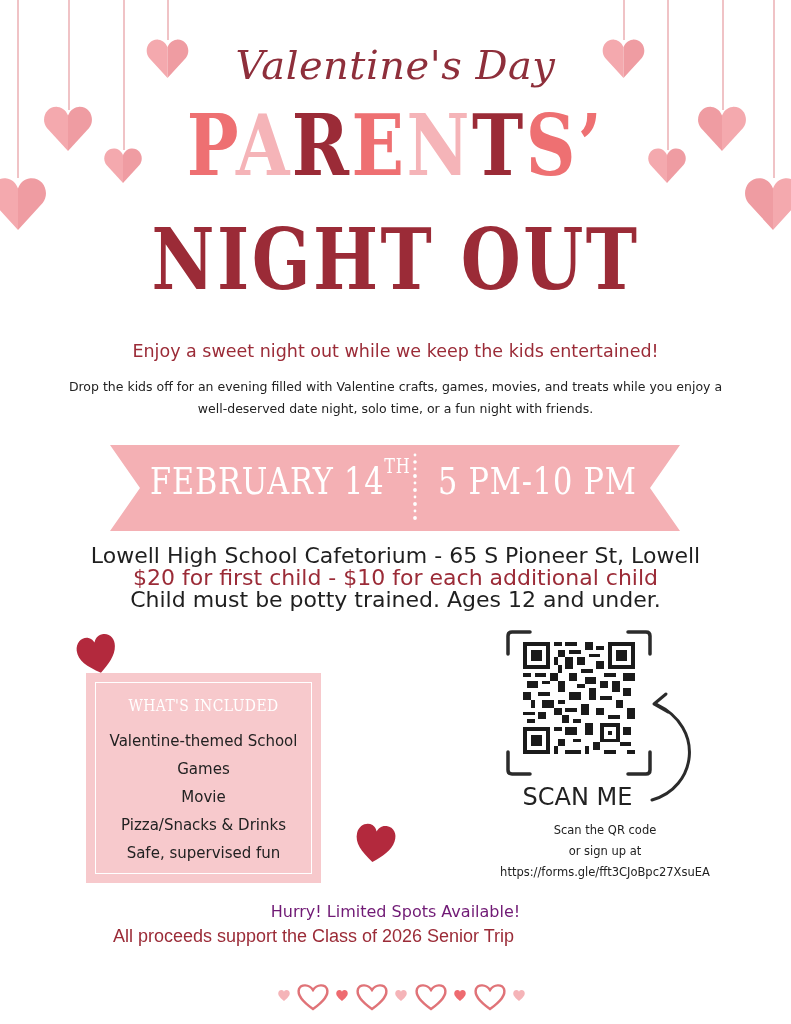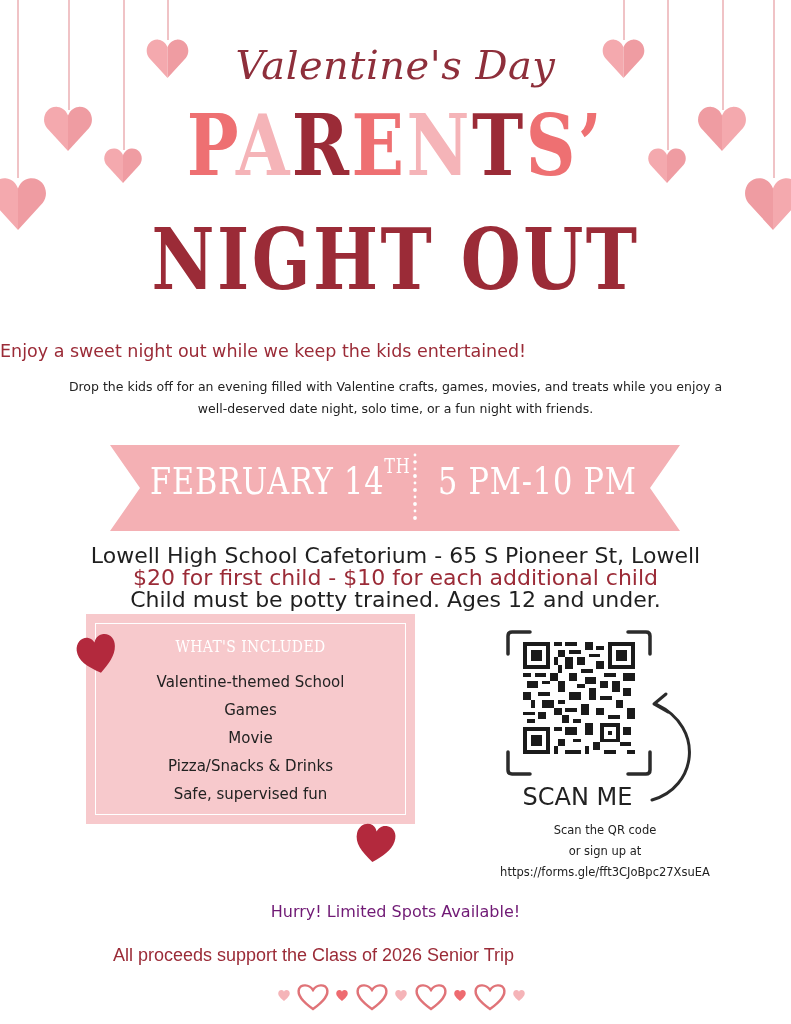--- a/index.html
+++ b/index.html
@@ -16,55 +16,55 @@
       letter-spacing: 0.5px; font-weight: normal;
     }
     .big-title {
       position: absolute; left: 0; width: 791px; text-align: center;
       font-family: "DejaVu Serif", serif; font-weight: bold; letter-spacing: 3px;
       transform: scaleX(0.82); transform-origin: center;
     }
     .t1 { top: 104px; font-size: 84px; line-height: 1; }
     .t2 { top: 218px; font-size: 84px; line-height: 1; color: #9b2b37; }
     .sub1 {
-      position: absolute; left: 0; width: 791px; top: 341px; 
+      position: absolute; left: 0; width: 791px; top: 341px; text-align: center;
       font-size: 17.5px; color: #9b2b37;
     }
     .desc {
       position: absolute; left: 40px; width: 711px; top: 376px; text-align: center;
       font-size: 12.5px; line-height: 22px; color: #222;
     }
     .banner { position: absolute; left: 110px; top: 445px; width: 570px; height: 86px; }
     .banner-text {
       position: absolute; top: 462px; font-family: "DejaVu Serif", serif; color: #ffffff;
       font-size: 38px; letter-spacing: 1px; transform: scaleX(0.8); transform-origin: left center;
       line-height: 1;
     }
     .banner-text sup { font-size: 20px; vertical-align: top; position: relative; top: -6px; }
     .dots { position: absolute; left: 410px; top: 452px; width: 10px; height: 72px; }
     .info {
       position: absolute; left: 0; width: 791px; text-align: center; font-size: 22px; line-height: 20px;
     }
     .included-box {
-      position: absolute; left: 86px; top: 614px; width: 329px; height: 210px; background: #f7c9cc;
+      position: absolute; left: 86px; top: 673px; width: 235px; height: 210px; background: #f7c9cc;
     }
     .included-inner {
       position: absolute; left: 9px; top: 9px; right: 9px; bottom: 9px; border: 1.5px solid #ffffff;
     }
     .inc-title {
       position: absolute; left: 0; right: 0; top: 12px; text-align: center; color: #ffffff;
       font-family: "DejaVu Serif", serif; font-size: 17px; letter-spacing: 0.5px;
       transform: scaleX(0.82); transform-origin: center;
     }
     .inc-list { position: absolute; left: 0; right: 0; top: 44px; text-align: center; font-size: 15px; line-height: 28px; color: #222; }
     .qr { position: absolute; left: 523px; top: 642px; width: 112px; height: 112px; }
     .scan-me { position: absolute; left: 520px; top: 783px; width: 115px; text-align: center; font-size: 24px; color: #222; }
     .scan-desc { position: absolute; left: 455px; width: 300px; top: 820px; text-align: center; font-size: 11.5px; line-height: 21px; color: #222; }
     .hurry { position: absolute; left: 0; width: 791px; top: 902px; text-align: center; font-size: 16px; color: #701a75; }
-    .proceeds { position: absolute; left: 0; width: 627px; top: 945px; text-align: center; font-size: 18px; color: #9b2b37; font-family: "Liberation Sans", sans-serif; }
+    .proceeds { position: absolute; left: 0; width: 627px; top: 926px; text-align: center; font-size: 18px; color: #9b2b37; font-family: "Liberation Sans", sans-serif; }
     .heart-row { position: absolute; left: 276px; top: 982px; width: 250px; height: 30px; }
   </style>
 </head>
 <body>
 
 <div class="string" style="left:17px;height:178px;"></div>
 <div class="string" style="left:68px;height:110px;"></div>
 <div class="string" style="left:123px;height:150px;"></div>
 <div class="string" style="left:167px;height:40px;"></div>
 <div class="string" style="left:623px;height:40px;"></div>

